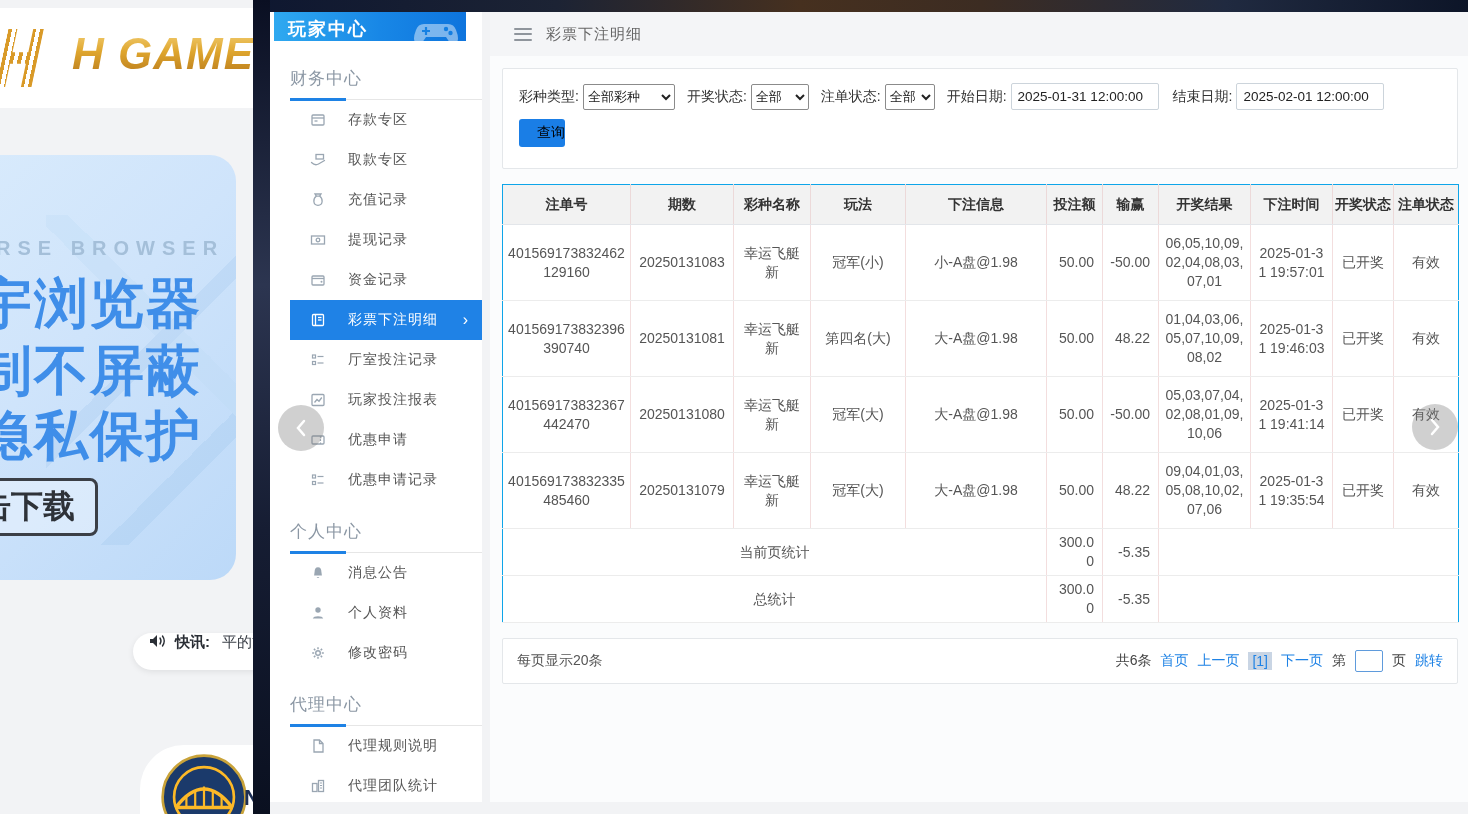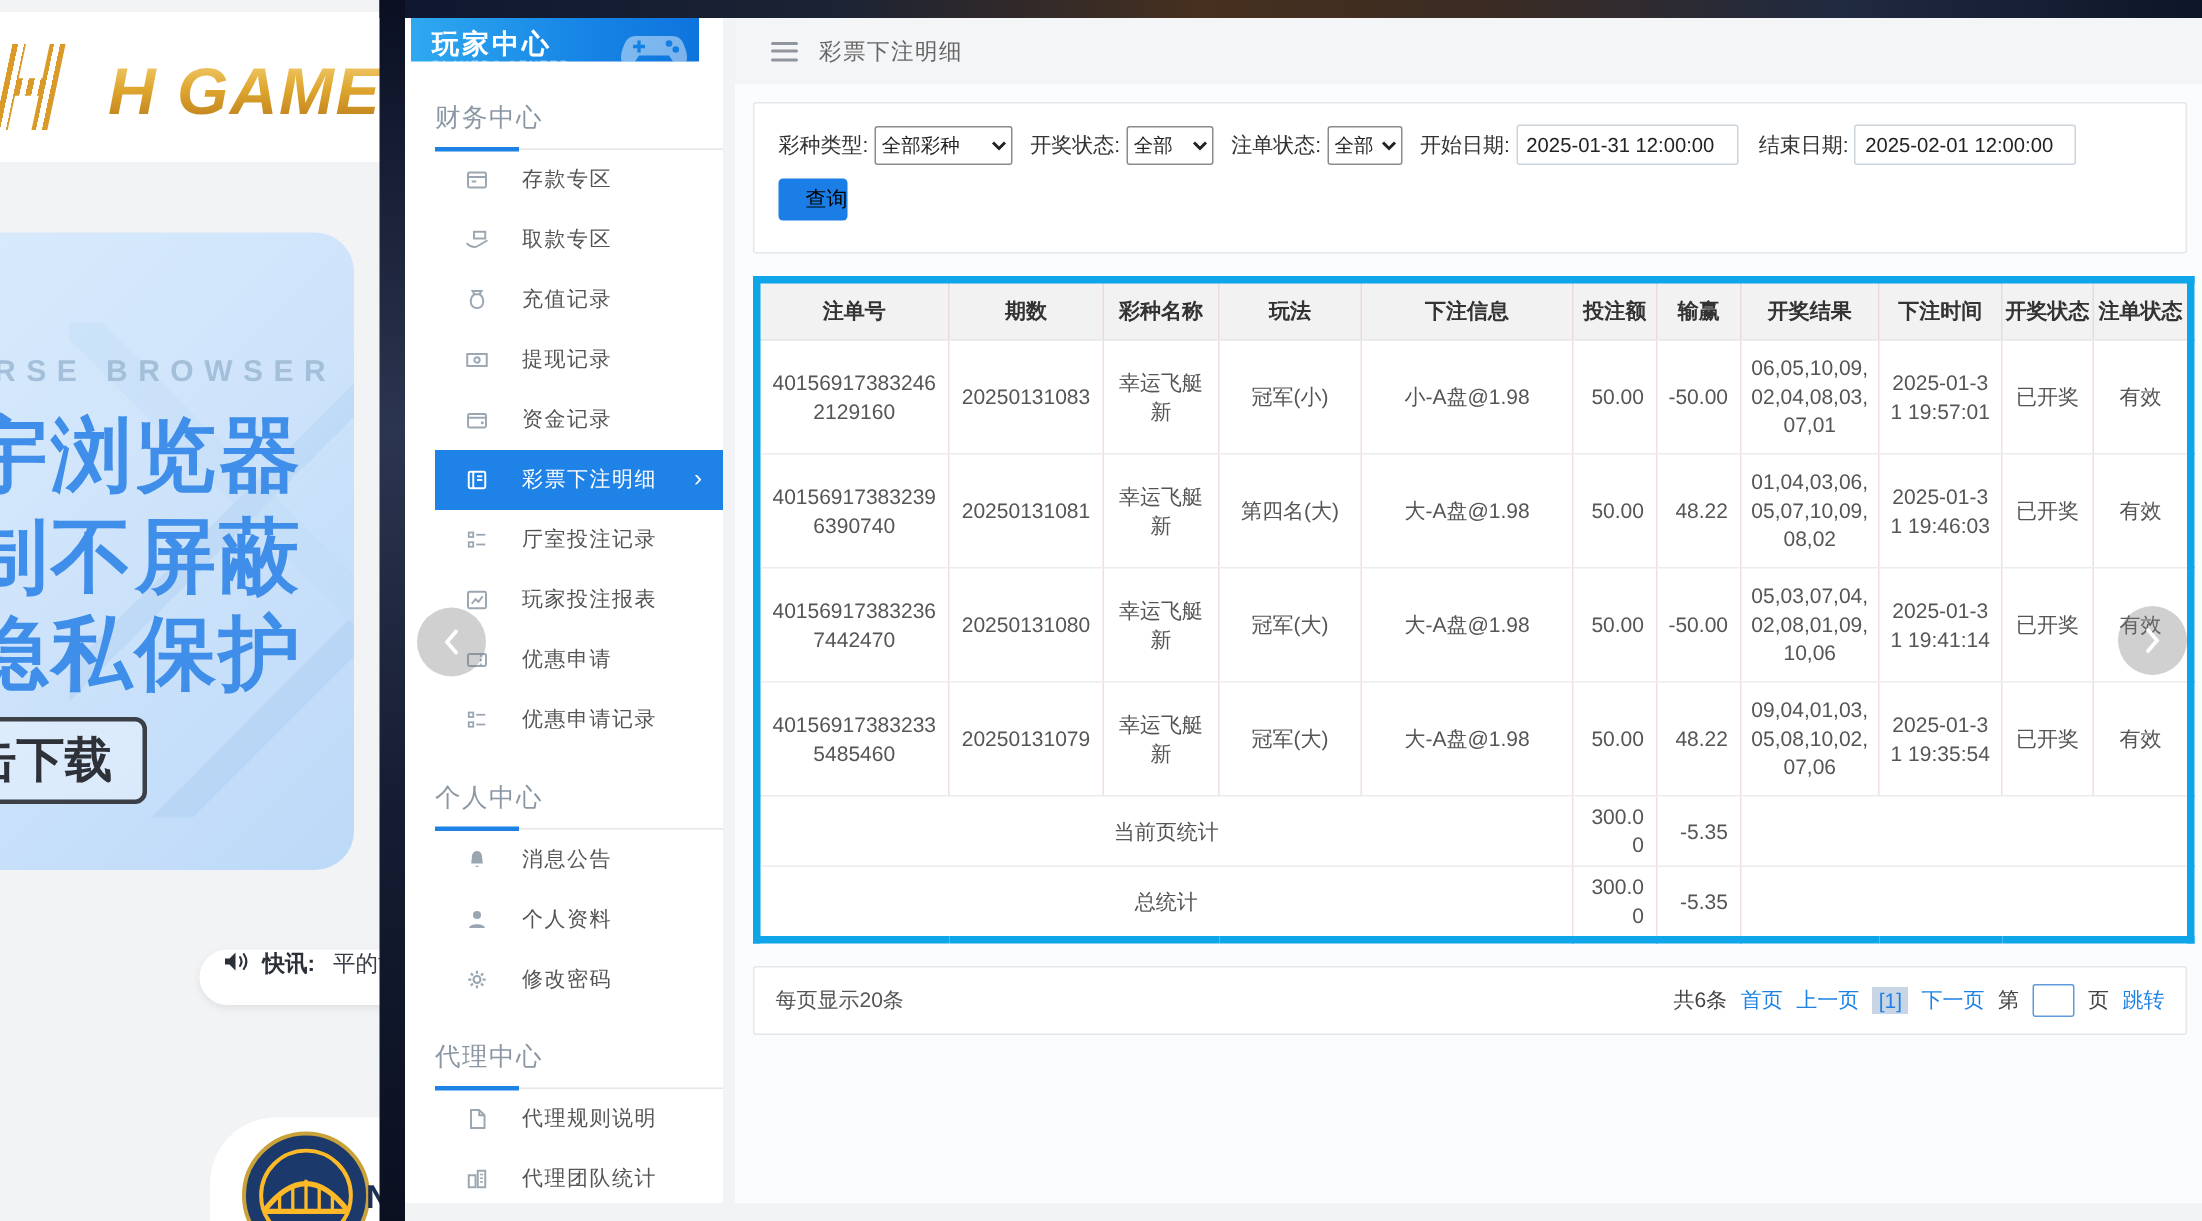--- a/index.html
+++ b/index.html
@@ -2,21 +2,21 @@
 <html><head>
 <meta charset="utf-8">
 <style>
   * { box-sizing: border-box; margin: 0; padding: 0; }
   html,body { width:1468px; height:814px; overflow:hidden; font-family:"Liberation Sans","DejaVu Sans",sans-serif; background:#fff; }
   #root { position:relative; width:1468px; height:814px; overflow:hidden; }
 
   
   .left-site { position:absolute; left:0; top:0; width:255px; height:814px; background:#f2f3f5; overflow:hidden; }
   .site-header { position:absolute; left:0; top:8px; width:255px; height:100px; background:#fff; display:flex; align-items:center; overflow:hidden; }
-  .logo-wrap { display:flex; align-items:flex-end; margin-left:2px; white-space:nowrap; }
+  .logo-wrap { display:flex; align-items:flex-start; margin-left:2px; white-space:nowrap; }
   .logo-mark { width:66px; height:58px; margin-right:4px; flex:0 0 auto;
     background:
       repeating-linear-gradient(90deg,#d99a28 0 4px, transparent 4px 8px);
     -webkit-mask: linear-gradient(#000,#000);
     clip-path: polygon(0 0,14% 0,14% 40%,38% 40%,38% 0,54% 0,54% 100%,38% 100%,38% 60%,14% 60%,14% 100%,0 100%);
     transform: skewX(-12deg);
   }
   .logo-text { font-size:44px; font-weight:800; font-style:italic; letter-spacing:1px;
     background:linear-gradient(180deg,#f4d27a 0%,#dfa62e 45%,#b5761a 100%);
     -webkit-background-clip:text; background-clip:text; color:transparent; }
@@ -80,21 +80,21 @@
   .filter-row { display:flex; align-items:center; flex-wrap:nowrap; }
   .f-label { font-size:14px; color:#333; white-space:nowrap; }
   .filter-row select { height:26px; font-size:13px; color:#222; border:1px solid #8b8b8b; border-radius:2px; background:#fff; margin:0 12px 0 4px; font-family:inherit; }
   .sel-wide { width:92px; }
   .sel-mid { width:58px; }
   .sel-small { width:50px; }
   .date-input { width:148px; height:27px; border:1px solid #ccd4db; border-radius:2px; font-size:13.5px; color:#222; padding-left:6px; margin:0 14px 0 4px; font-family:inherit; }
   .search-btn { margin-top:9px; width:46px; height:28px; background:#1a7ee6; color:#000000; border:none; border-radius:3px; font-size:14px; cursor:pointer; font-family:inherit;text-align:right; }
 
   .table-card { margin-top:15px; border:none; width:956px; }
-  table.bets { width:956px; border-collapse:collapse; table-layout:fixed; background:#fff; border:5px solid #0ea5e9; }
+  table.bets { width:956px; border-collapse:collapse; table-layout:fixed; background:#fff; border:1px solid #0ea5e9; }
   table.bets th { height:40px; background:#f2f2f2; font-size:14px; font-weight:700; color:#333;
     border-right:1px solid #ecd9d9; border-bottom:1px solid #e3e6ea; }
   table.bets td { font-size:14px; color:#555; text-align:center; padding:4px 5px;
     border-right:1px solid #f3dede; border-bottom:1px solid #ececec; word-break:break-all; line-height:19px; }
   table.bets tbody td { height:76px; }
   table.bets td.num, table.bets tfoot td.num { text-align:right; padding-right:8px; }
   table.bets tfoot td { height:38px; font-size:14px; color:#555; }
   table.bets th:last-child, table.bets td:last-child { border-right:none; }
 
   .pagination-card { margin-top:15px; height:46px; display:flex; align-items:center; justify-content:space-between; padding:0 14px; border-radius:2px; }

